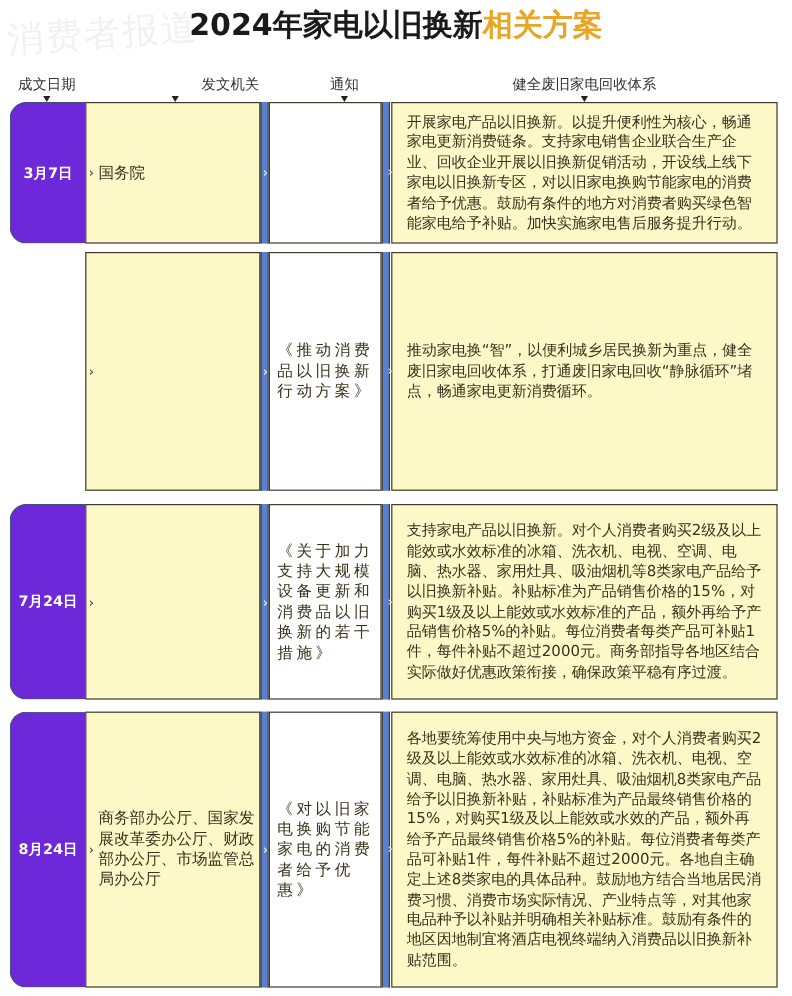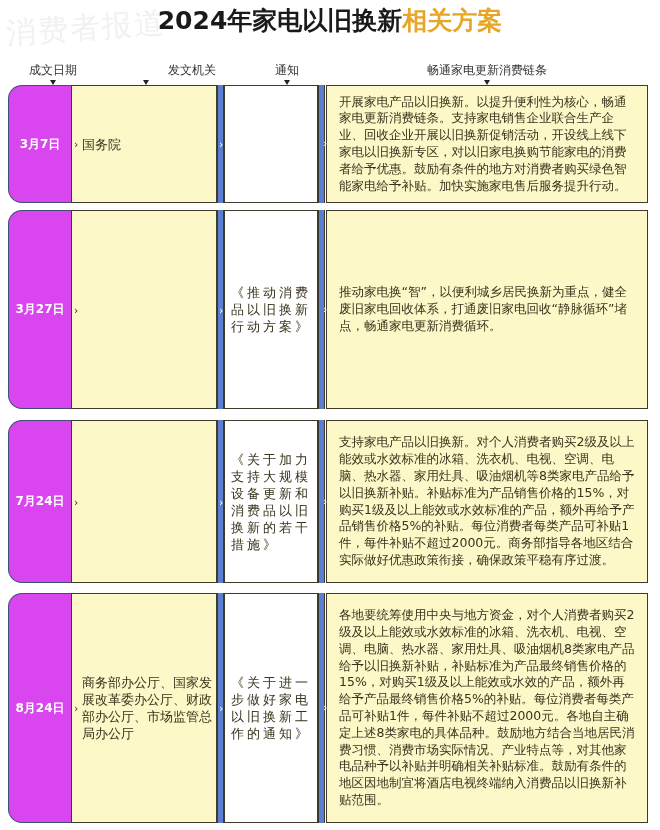--- a/index.html
+++ b/index.html
@@ -18,21 +18,21 @@
   .title .accent { color:#e8a628; }
   .col-head {
     position:absolute; top:62px; font-size:12px; color:#333; text-align:center;
   }
   .col-head .arrow {
     display:block; width:0; height:0; margin:1px auto 0;
     border-left:3px solid transparent; border-right:3px solid transparent; border-top:5px solid #222;
   }
   .row { position:absolute; left:8px; width:640px; }
   .date-cell {
-    position:absolute; left:0; top:0; bottom:0; width:63px; background:#d946ef;
+    position:absolute; left:0; top:0; bottom:0; width:63px; background:#6d28d9;
     border:1px solid #3f4f7a; border-right:none; border-radius:14px 0 0 14px;
     color:#fff; font-weight:bold; font-size:12px; display:flex; align-items:center; justify-content:center;
     box-sizing:border-box;
   }
   .agency-cell {
     position:absolute; left:63px; top:0; bottom:0; width:146px; background:#fdf8c8;
     border:1px solid #3f3a2a; box-sizing:border-box; display:flex; align-items:center;
     padding:0 4px 0 10px; font-size:13px; line-height:17px; color:#3a321c;
   }
   .agency-cell .chev { position:absolute; left:2px; top:50%; transform:translateY(-50%); font-size:11px; color:#333; }
@@ -52,52 +52,51 @@
 </style>
 </head>
 <body>
 
 <div class="watermark">消费者报道</div>
 
 <div class="title">
   <span>2024年家电以旧换新</span><span class="accent">相关方案</span>
 </div>
 
-<div class="col-head" style="left:20px;width:66px;">
+<div class="col-head" style="left:6px;width:66px;">
   <span>成文日期</span><span class="arrow"></span>
 </div>
 <div class="col-head" style="left:76px;width:140px;text-align:right;">
   <span>发文机关</span><span class="arrow"></span>
 </div>
 <div class="col-head" style="left:240px;width:94px;font-family:Liberation Mono, monospace;">
   <span>通知</span><span class="arrow"></span>
 </div>
 <div class="col-head" style="left:326px;width:322px;">
-  <span>畅通家电更新消费链条</span><span class="arrow"></span>
+  <span>健全废旧家电回收体系</span><span class="arrow"></span>
 </div>
 
 <div class="row" style="top:85px;height:118px;">
   <div class="date-cell">3月7日</div>
   <div class="agency-cell">
       <span class="chev">›</span>
       <span>国务院</span>
     </div>
   <div class="bar" style="left:209px;"></div>
   <div class="notice-cell">
       <span class="chev">›</span>
     </div>
   <div class="bar" style="left:310px;"></div>
   <div class="scheme-cell">
       <span class="chev">›</span>
       <span>开展家电产品以旧换新。以提升便利性为核心，畅通家电更新消费链条。支持家电销售企业联合生产企业、回收企业开展以旧换新促销活动，开设线上线下家电以旧换新专区，对以旧家电换购节能家电的消费者给予优惠。鼓励有条件的地方对消费者购买绿色智能家电给予补贴。加快实施家电售后服务提升行动。</span>
     </div>
 </div>
 
 <div class="row" style="top:210px;height:199px;">
-  <div class="date-cell">3月27日</div>
   <div class="agency-cell">
       <span class="chev">›</span>
     </div>
   <div class="bar" style="left:209px;"></div>
   <div class="notice-cell">
       <span class="chev">›</span>
       <span>《推动消费品以旧换新行动方案》</span>
     </div>
   <div class="bar" style="left:310px;"></div>
   <div class="scheme-cell">
@@ -125,20 +124,20 @@
 
 <div class="row" style="top:593px;height:230px;">
   <div class="date-cell">8月24日</div>
   <div class="agency-cell">
       <span class="chev">›</span>
       <span>商务部办公厅、国家发展改革委办公厅、财政部办公厅、市场监管总局办公厅</span>
     </div>
   <div class="bar" style="left:209px;"></div>
   <div class="notice-cell">
       <span class="chev">›</span>
-      <span>《关于进一步做好家电以旧换新工作的通知》</span>
+      <span>《对以旧家电换购节能家电的消费者给予优惠》</span>
     </div>
   <div class="bar" style="left:310px;"></div>
   <div class="scheme-cell">
       <span class="chev">›</span>
       <span>各地要统筹使用中央与地方资金，对个人消费者购买2级及以上能效或水效标准的冰箱、洗衣机、电视、空调、电脑、热水器、家用灶具、吸油烟机8类家电产品给予以旧换新补贴，补贴标准为产品最终销售价格的15%，对购买1级及以上能效或水效的产品，额外再给予产品最终销售价格5%的补贴。每位消费者每类产品可补贴1件，每件补贴不超过2000元。各地自主确定上述8类家电的具体品种。鼓励地方结合当地居民消费习惯、消费市场实际情况、产业特点等，对其他家电品种予以补贴并明确相关补贴标准。鼓励有条件的地区因地制宜将酒店电视终端纳入消费品以旧换新补贴范围。</span>
     </div>
 </div>
 
 </body></html>

